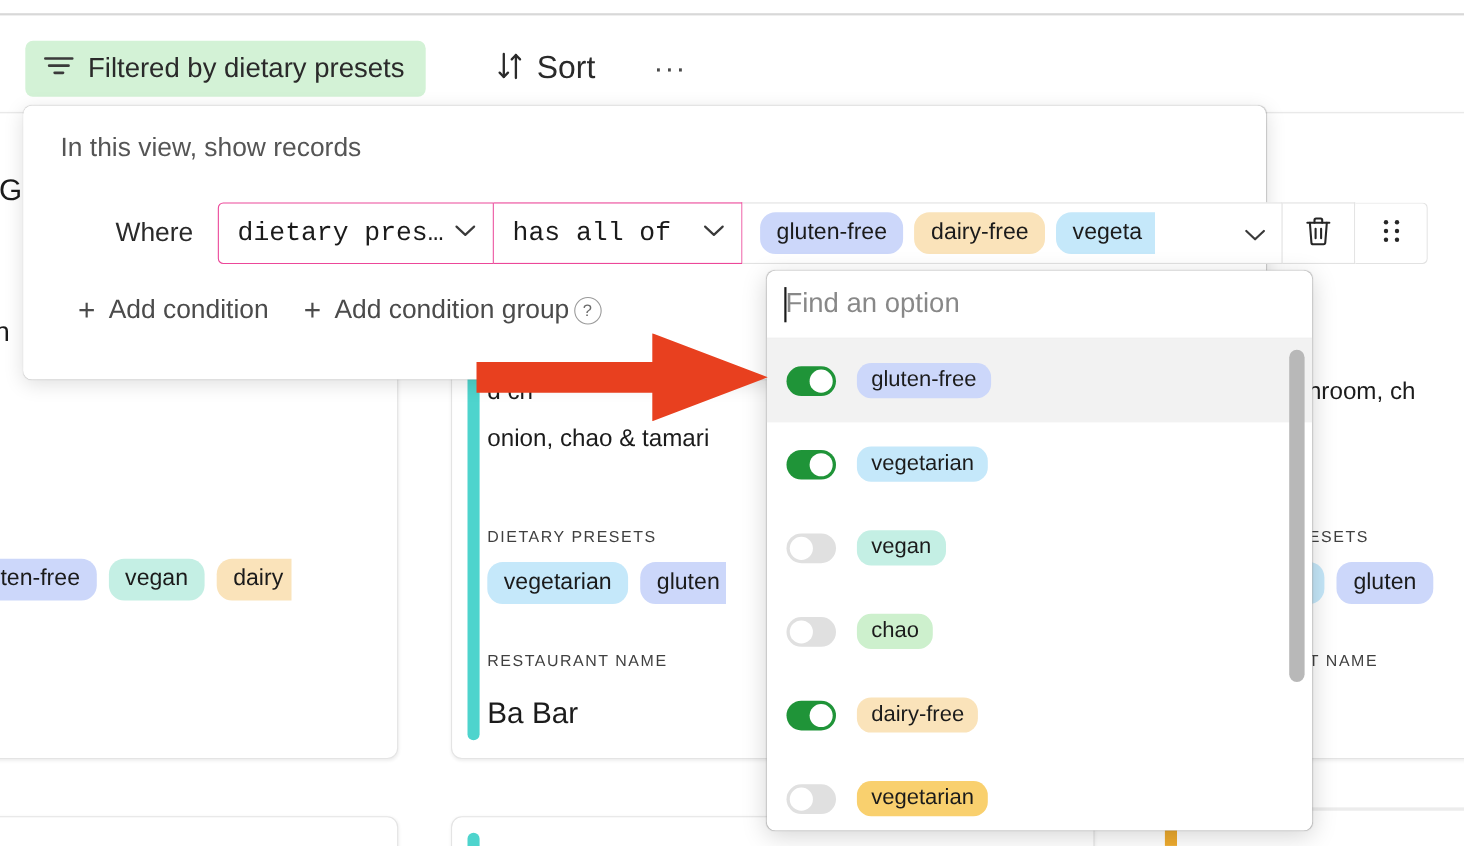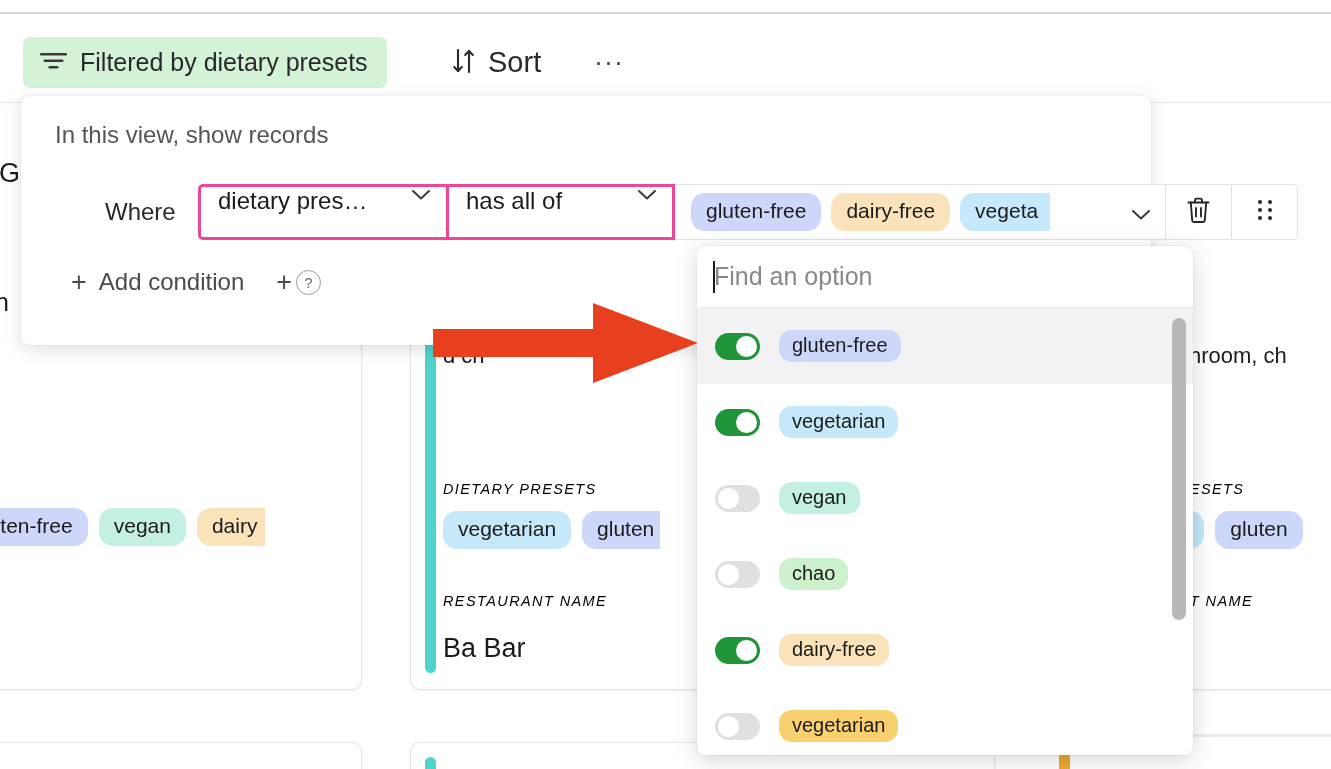--- a/index.html
+++ b/index.html
@@ -40,26 +40,25 @@
     width: 11px;
     border-radius: 6px;
   }
   .card-body {
     position: absolute;
     left: 40px; right: 14px; top: 14px; bottom: 10px;
   }
   .fld-label {
     font-size: 14.5px;
     letter-spacing: 1.4px;
-    color: #000000;
+    color: #404040;
     font-weight: 400;
     text-transform: uppercase;
     margin-bottom: 12px;
     white-space: nowrap;
-    font-style: italic;
   }
   .fld-value {
     font-size: 21px;
     color: #1b1b1b;
     white-space: nowrap;
   }
   .desc-text {
     font-size: 22px;
     color: #1b1b1b;
     line-height: 1.45;
@@ -135,25 +134,26 @@
     position: absolute; left: 34px; top: 88px;
     display: flex; align-items: stretch; height: 56px;
   }
   .cond-where {
     width: 143px;
     display: flex; align-items: center;
     font-size: 24px; color: #2a2a2a;
     padding-left: 50px;
   }
   .sel-box {
-    border: 3px solid #ec4899;
+    border: 1px solid #ec4899;
     background: #fff;
-    display: flex; justify-content: space-between;
+    display: flex; align-items: center; justify-content: space-between;
     padding: 0 15px 0 17px;
     cursor: pointer;
+    font-family: Liberation Mono, monospace;
   }
   .sel-box.first { border-radius: 5px 0 0 5px; width: 251px; }
   .sel-box.second { width: 226px; border-left: none; }
   .sel-text { font-size: 24px; color: #1b1b1b; white-space: nowrap; }
   .chips-box {
     border: 1px solid #e2e2e2; border-left: none;
     background: #fff;
     width: 491px;
     display: flex; align-items: center; gap: 10px;
     padding: 0 12px 0 16px;
@@ -275,20 +275,21 @@
           <span class="chip" style="background:#c4efe4;">vegan</span>
           <span class="chip" style="background:#fae3ba;border-radius:14px 0 0 14px;padding-right:8px;text-align:center;">dairy</span>
         </div>
       </div>
     </div>
 
     <div class="card" style="left:410px; top:102px; width:585px; height:588px;">
       <div class="card-accent" style="background:#4ed4cd;"></div>
       <div class="card-body" style="left:32px;right:0;top:14px;">
         <div class="desc-text" style="position:absolute;left:0;top:223px;">d ch</div>
+        <div class="desc-text" style="position:absolute;left:0;top:265px;">onion, chao &amp; tamari</div>
 
         <div class="fld-label" style="position:absolute;left:0;top:364px;">DIETARY PRESETS</div>
         <div class="chip-row" style="position:absolute;left:0;top:394px;">
           <span class="chip" style="background:#c5e8fa;">vegetarian</span>
           <span class="chip" style="background:#ccd7fa;border-radius:14px 0 0 14px;padding-right:6px;">gluten</span>
         </div>
 
         <div class="fld-label" style="position:absolute;left:0;top:476px;">RESTAURANT NAME</div>
         <div class="fld-value" style="position:absolute;left:0;top:516px;font-size:27px;">Ba Bar</div>
       </div>
@@ -414,20 +415,21 @@
       </div>
     </div>
 
     <div class="add-row">
       <div class="add-link">
         <span class="plus">+</span>
         <span>Add condition</span>
       </div>
       <div class="add-link" style="padding-right:0;">
         <span class="plus">+</span>
+        <span>Add condition group</span>
       </div>
       <div class="help-circle">?</div>
     </div>
   </div>
 
   <div class="opt-dropdown">
     <div class="opt-search">
       <div class="caret-bar"></div>
       <input class="opt-search-input" type="text" placeholder="Find an option" value="" style="">
     </div>

